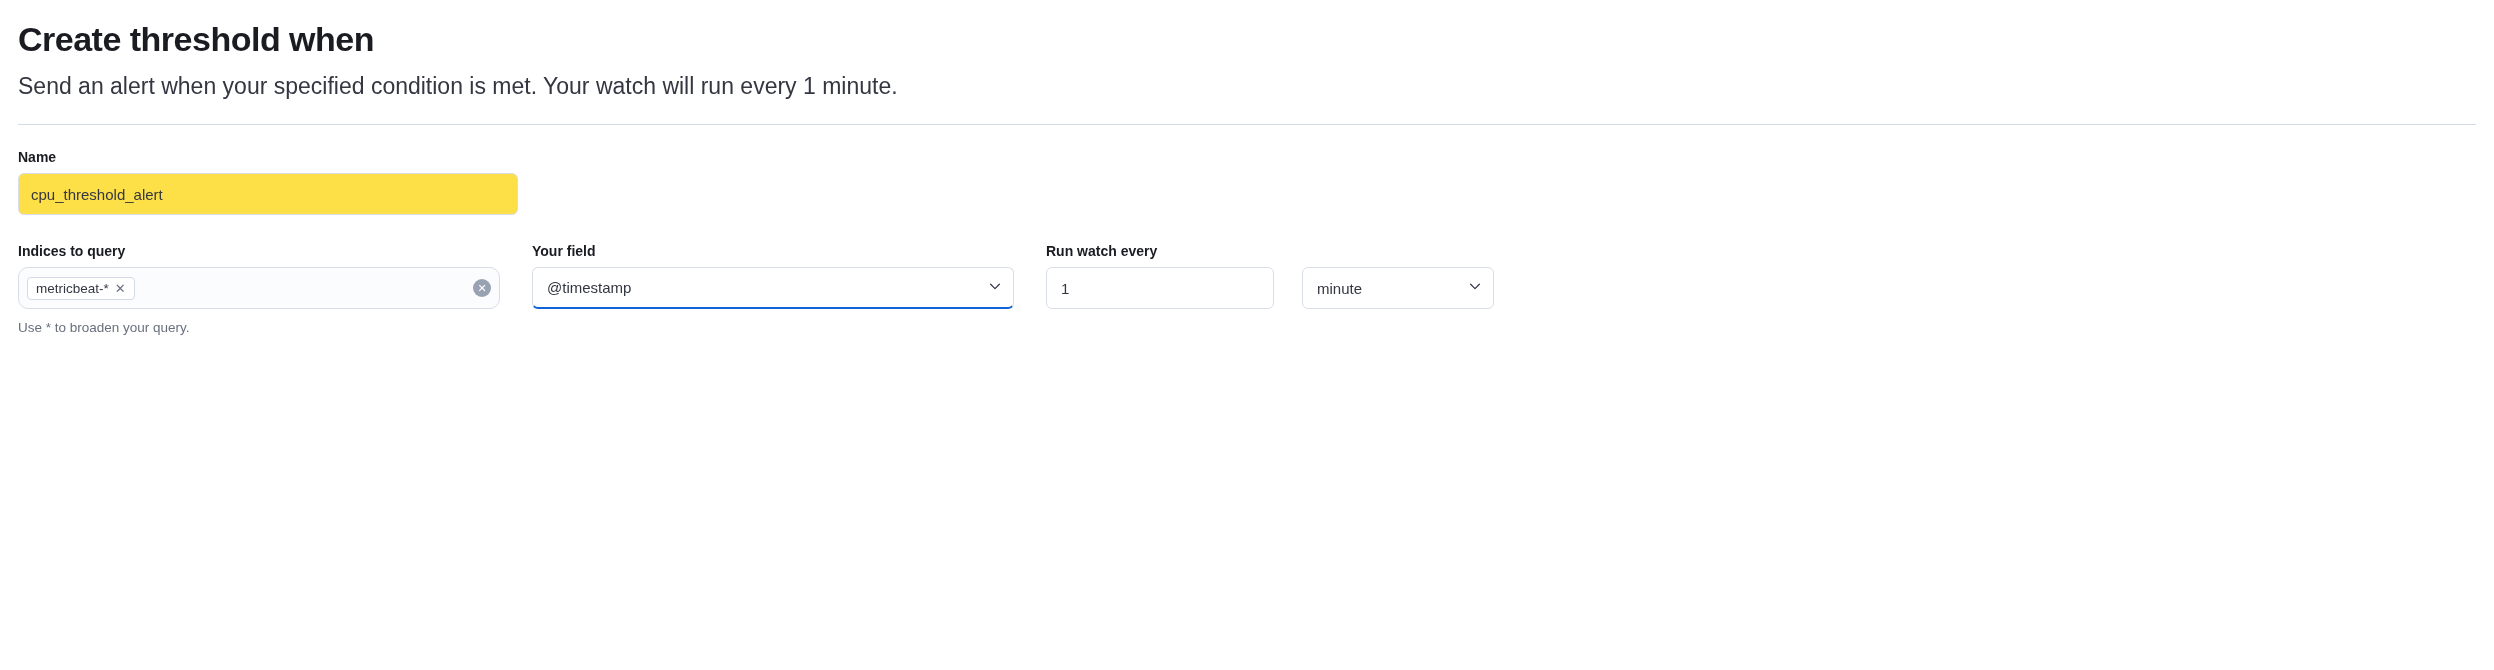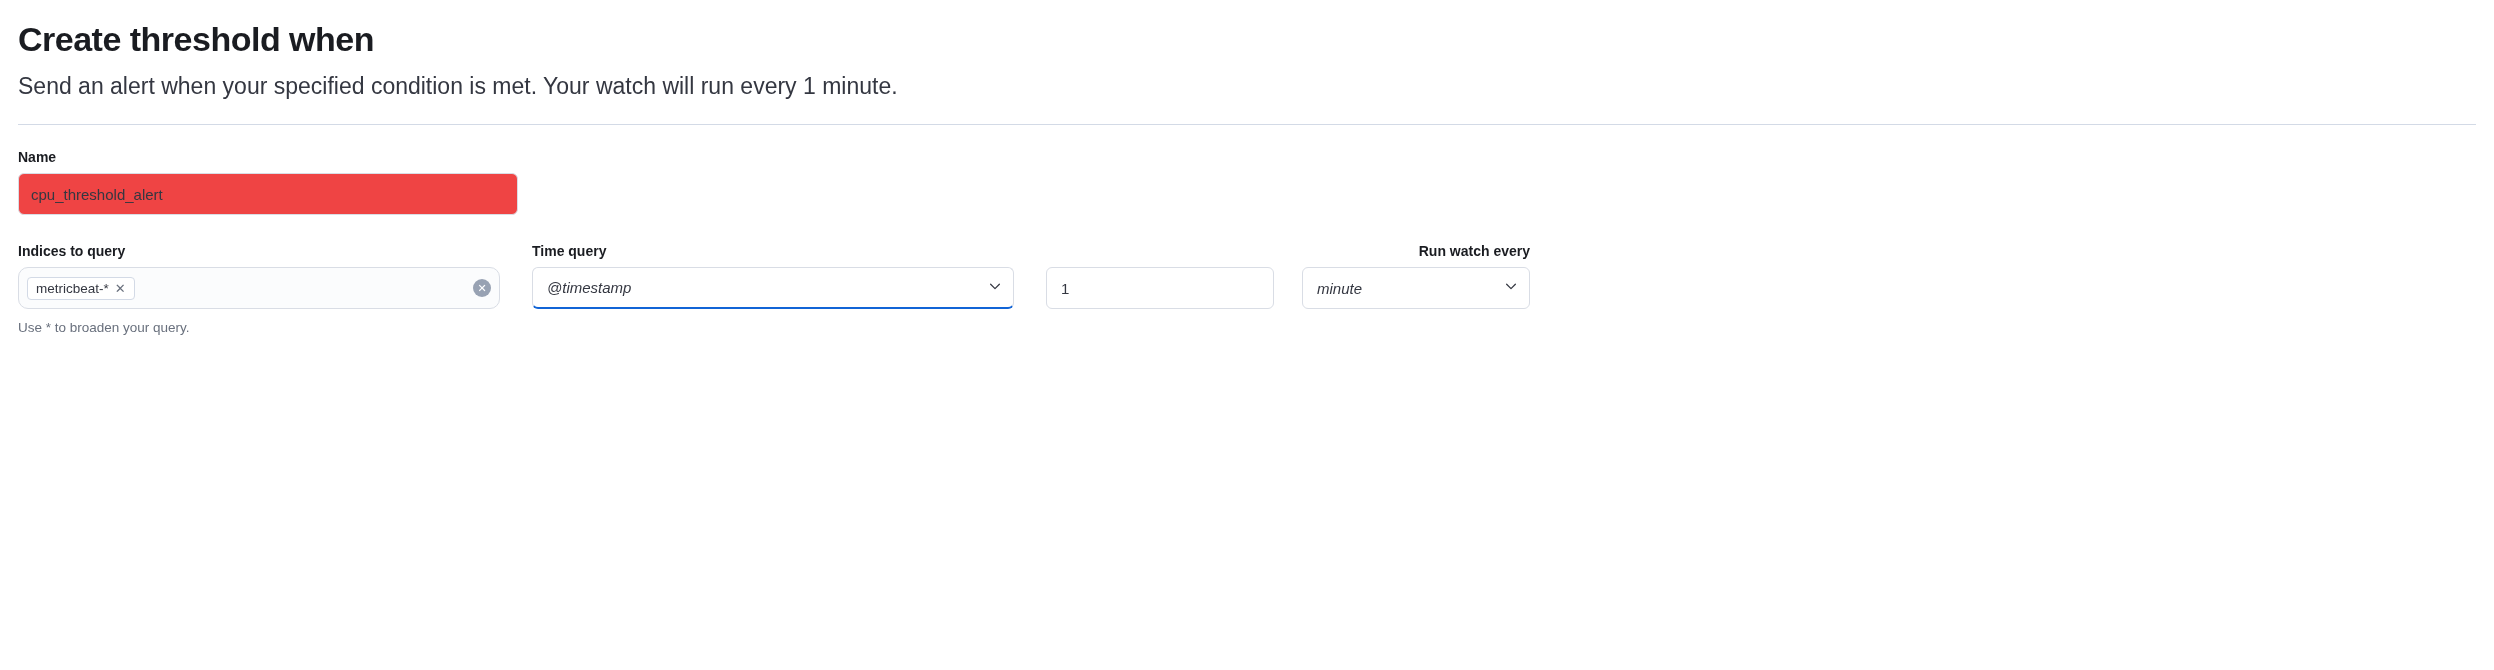--- a/index.html
+++ b/index.html
@@ -44,21 +44,21 @@
       font-size: 14px;
       font-weight: 600;
       color: #1a1c21;
       margin-bottom: 8px;
     }
     .text-input {
       height: 42px;
       padding: 0 12px;
       border: 1px solid #d9dde5;
       border-radius: 6px;
-      background: #ef4444;
+      background: #fde047;
       font-size: 15px;
       color: #343741;
       width: 500px;
     }
     .help-text {
       font-size: 13.5px;
       color: #69707d;
       margin-top: 11px;
     }
     .combo-box {
@@ -113,21 +113,20 @@
       height: 42px;
       padding: 0 36px 0 14px;
       border: 1px solid #d9dde5;
       border-radius: 6px;
       background: #fff;
       font-size: 15px;
       color: #343741;
       appearance: none;
       -webkit-appearance: none;
       cursor: pointer;
-      font-style: italic;
     }
     .select-focused {
       border-bottom: 2px solid #1164d6;
     }
     .chevron {
       position: absolute;
       right: 12px;
       pointer-events: none;
       color: #343741;
     }
@@ -141,26 +140,25 @@
       color: #343741;
       width: 228px;
     }
     .name-row {
       margin-bottom: 28px;
     }
     .time-select {
       width: 482px;
     }
     .unit-select {
-      width: 228px;
+      width: 192px;
     }
     .run-group {
       display: flex;
       flex-direction: column;
-      align-items: flex-end;
     }
     .run-inputs {
       display: flex;
       gap: 28px;
     }
   </style>
 </head>
 <body>
 
 <h1 class="page-title">Create threshold when</h1>
@@ -181,21 +179,21 @@
         <span>metricbeat-*</span>
         <span class="pill-remove">✕</span>
       </span>
       <span class="combo-spacer"></span>
       <span class="clear-btn">✕</span>
     </div>
     <span class="help-text">Use * to broaden your query.</span>
   </div>
 
   <div class="form-group">
-    <label class="form-label">Time query</label>
+    <label class="form-label">Your field</label>
     <div class="select-wrap">
       <input type="text" readonly="" class="select-input time-select select-focused" value="@timestamp" style="">
       <span class="chevron">
         <svg width="14" height="14" viewBox="0 0 16 16" fill="none">
             <path d="M3 6l5 5 5-5" stroke="currentColor" stroke-width="1.4" stroke-linecap="round" stroke-linejoin="round"></path>
           </svg>
       </span>
     </div>
   </div>
 

